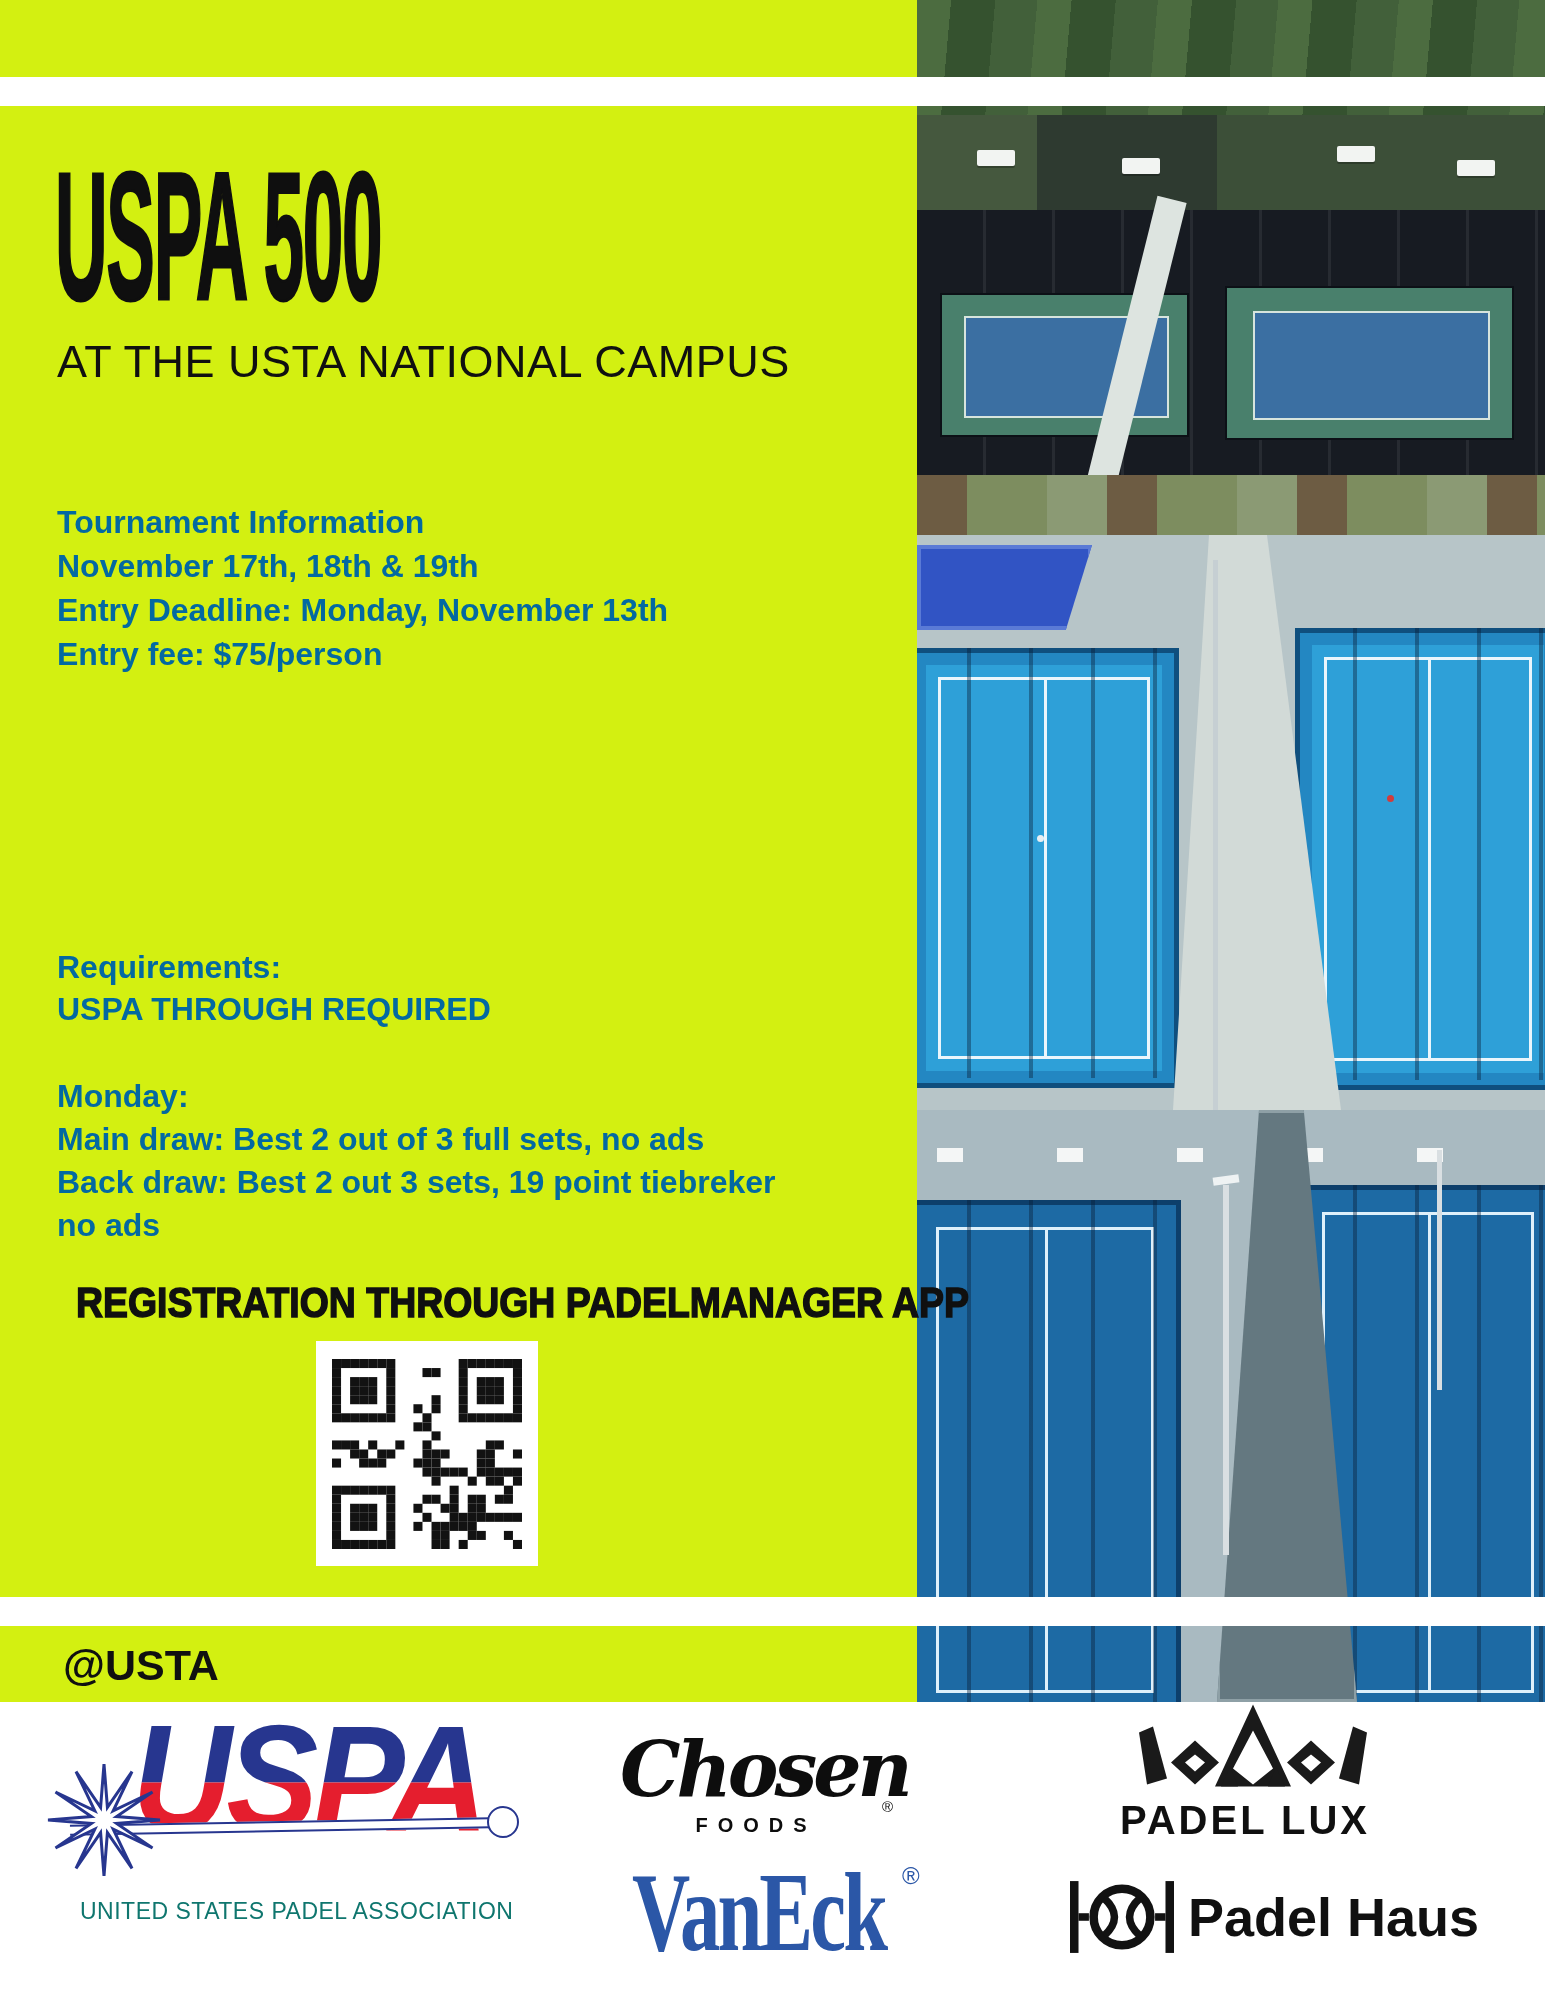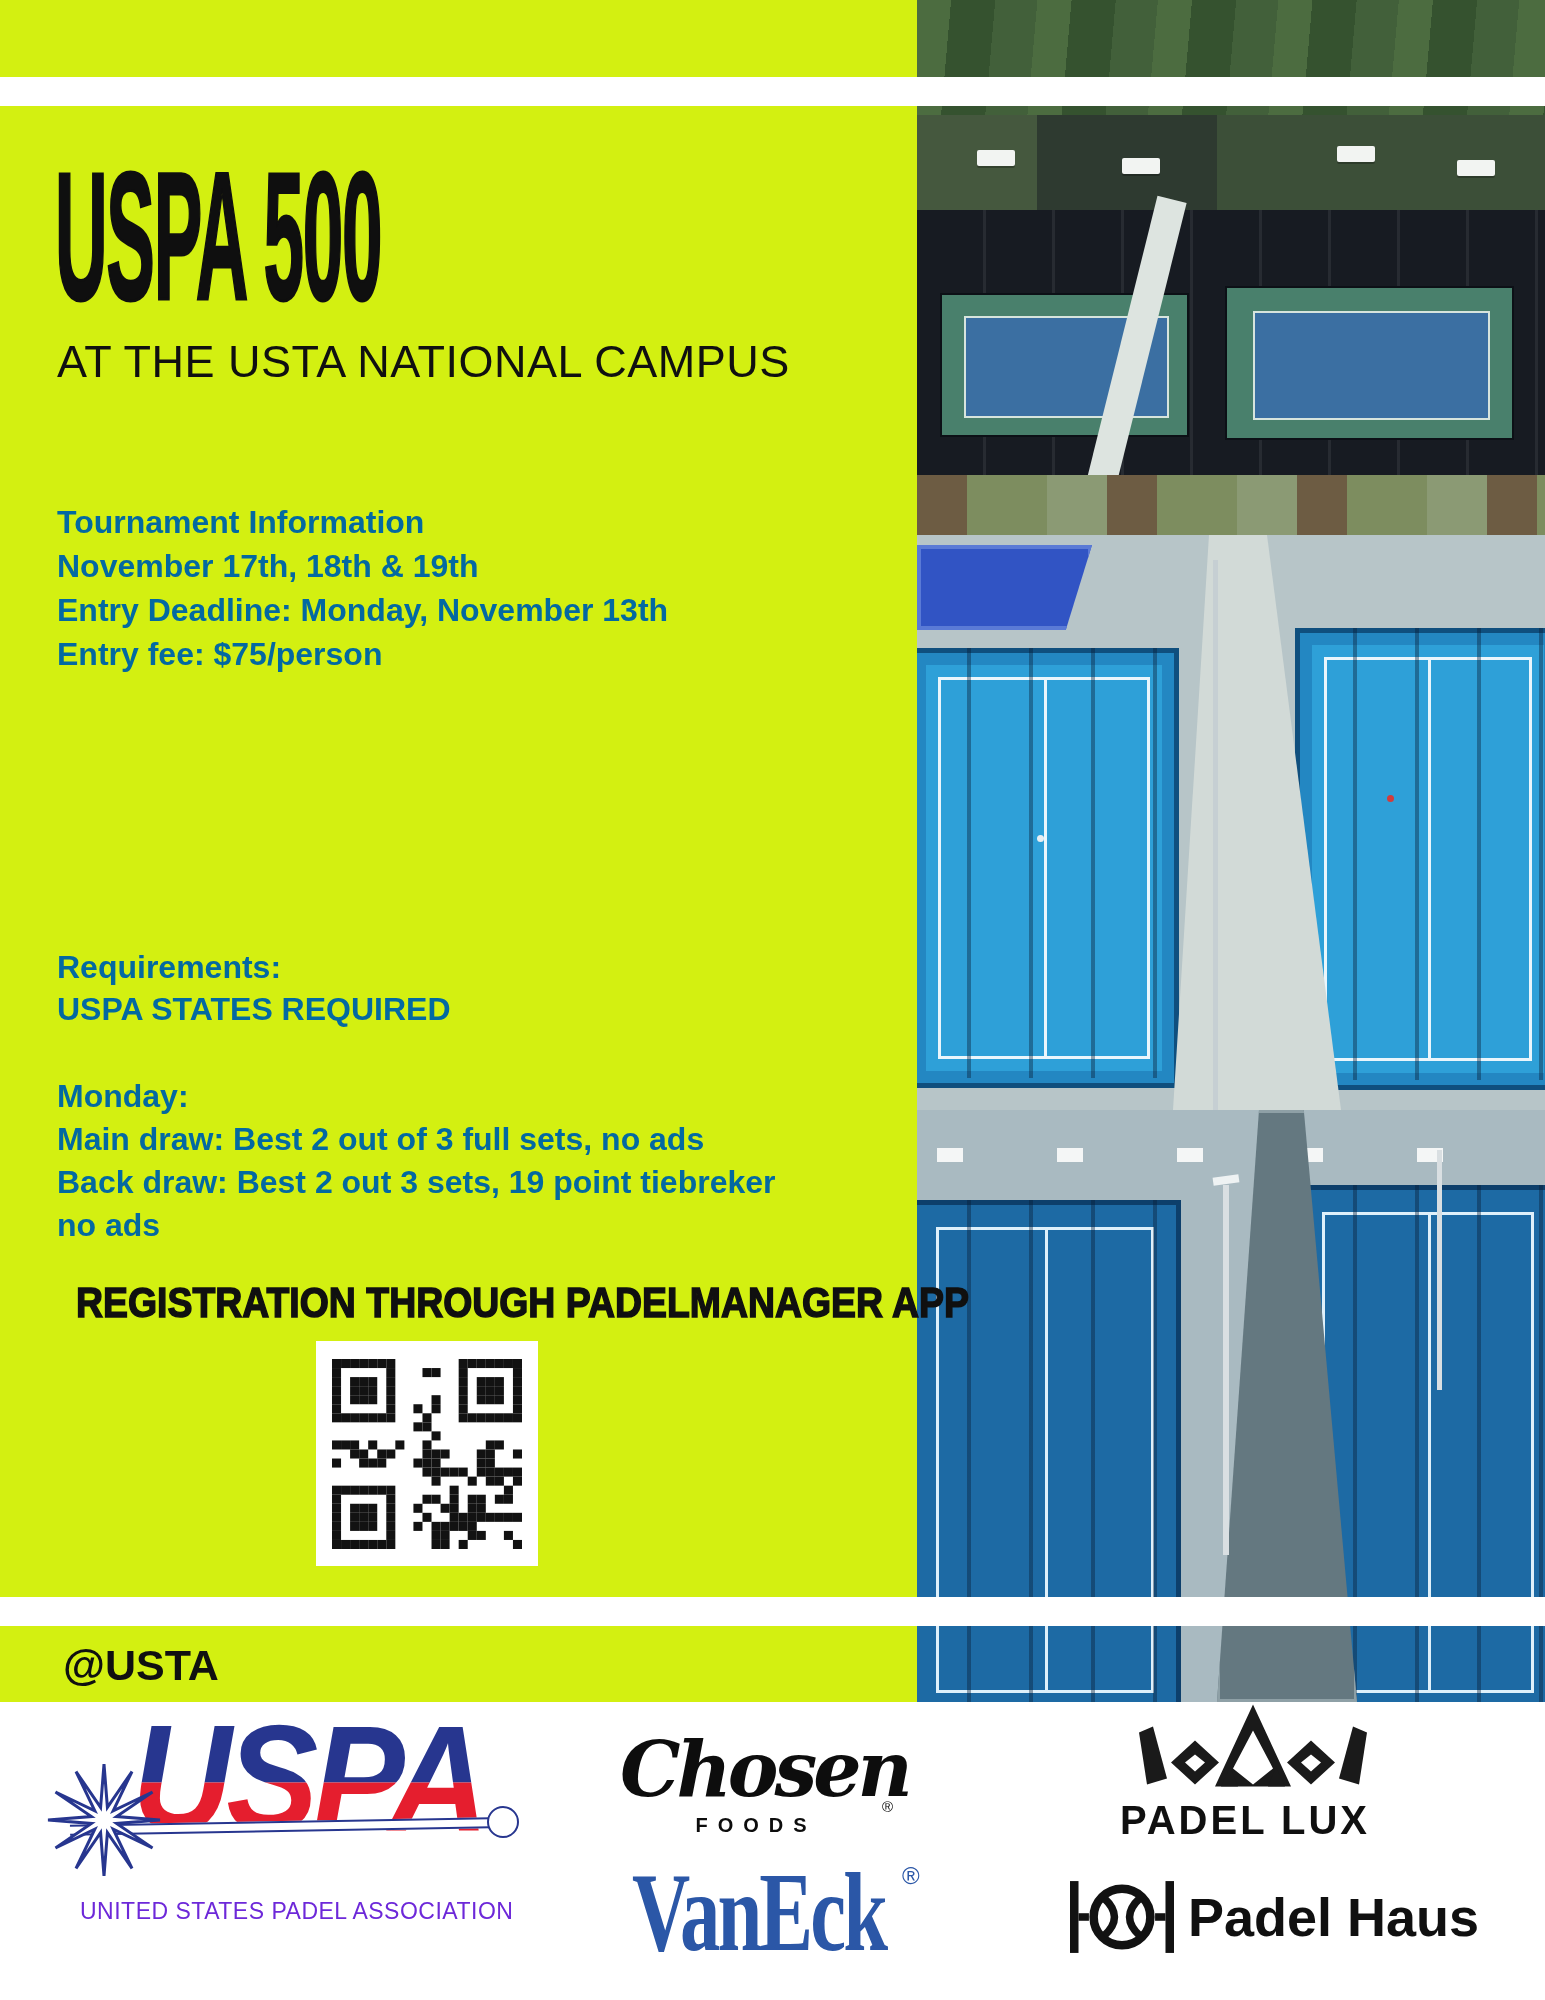--- a/index.html
+++ b/index.html
@@ -79,21 +79,21 @@
      white-space:nowrap;}
   .uspa-word span{position:absolute;left:0;top:0;}
   .uspa-top{color:#27368f;clip-path:inset(0 0 47% 0);}
   .uspa-bot{color:#e51e2e;clip-path:inset(53% 0 0 0);}
   .uspa-line{position:absolute;left:70px;top:119px;width:420px;height:7px;background:#ffffff;
      border-top:2px solid #27368f;border-bottom:2px solid #27368f;transform:rotate(-1deg);z-index:4;}
   .uspa-ball{position:absolute;left:487px;top:104px;width:28px;height:28px;border-radius:50%;
      background:#ffffff;border:2px solid #27368f;z-index:5;}
   .uspa-star{position:absolute;left:44px;top:58px;z-index:5;}
   .uspa-tag{position:absolute;left:80px;top:196px;font-size:23px;font-weight:400;
-     color:#6d28d9;letter-spacing:.5px;white-space:nowrap;}
+     color:#0f766e;letter-spacing:.5px;white-space:nowrap;}
   
   .chosen{position:absolute;left:560px;top:0;width:400px;height:150px;}
   .chosen-word{position:absolute;left:60px;top:30px;font-family:"DejaVu Serif",serif;
      font-style:italic;font-weight:700;font-size:76px;line-height:1;letter-spacing:-4px;color:#0d0d0d;}
   .chosen-reg{position:absolute;left:322px;top:96px;font-size:15px;color:#0d0d0d;}
   .chosen-sub{position:absolute;left:46px;top:112px;width:300px;text-align:center;font-size:20px;
      font-weight:700;letter-spacing:10px;color:#0d0d0d;}
   
   .vaneck{position:absolute;left:632px;top:150px;width:340px;height:120px;}
   .vaneck-word{position:absolute;left:0;top:4px;font-family:"Liberation Serif",serif;font-weight:700;
@@ -184,21 +184,21 @@
   <div class="tblock info">
     <div>Tournament Information</div>
     <div>November 17th, 18th &amp; 19th</div>
     <div>Entry Deadline: Monday, November 13th</div>
     <div>Entry fee: $75/person</div>
   </div>
 
 
   <div class="tblock requirements">
     <div>Requirements:</div>
-    <div>USPA STATES REQUIRED</div>
+    <div>USPA THROUGH REQUIRED</div>
   </div>
 
   <div class="tblock format">
     <div>Monday:</div>
     <div>Main draw: Best 2 out of 3 full sets, no ads</div>
     <div>Back draw: Best 2 out 3 sets, 19 point tiebreker</div>
     <div>no ads</div>
   </div>
 
   <div class="t-reg">REGISTRATION THROUGH PADELMANAGER APP</div>

